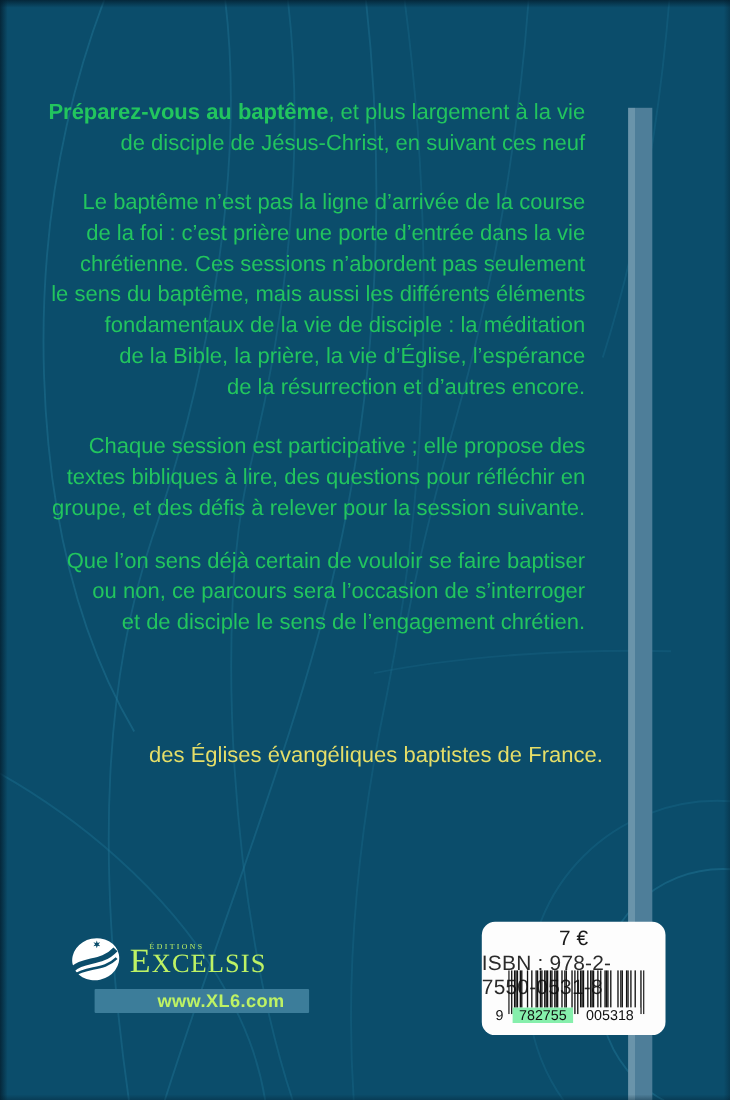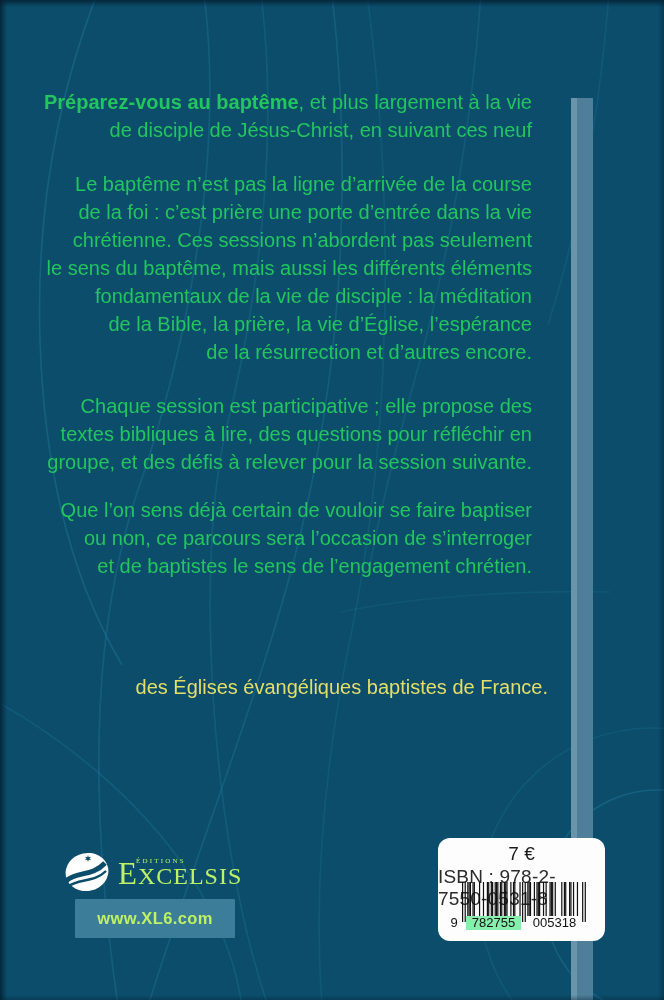--- a/index.html
+++ b/index.html
@@ -20,22 +20,22 @@
   .author{position:absolute;left:40px;top:673px;width:508px;z-index:3;
           text-align:right;color:#e5de68;font-size:20px;line-height:28px;}
   
   .publisher{position:absolute;left:64px;top:848px;width:172px;height:78px;z-index:3;color:#bef264;}
   .logo-oval{position:absolute;left:0;top:2px;}
   .editions{position:absolute;left:72px;top:9px;font-size:7px;letter-spacing:2.2px;
             font-family:"Liberation Serif",serif;}
   .excelsis{position:absolute;left:54px;top:11px;display:inline-block;
             font-family:"Liberation Serif",serif;font-size:24px;letter-spacing:1px;line-height:30px;}
   .excelsis::first-letter{font-size:31px;}
-  .website-bar{position:absolute;left:11px;top:51px;width:160px;height:39px;background:#3c7d9a;
-               display:flex;align-items:center;justify-content:center;border-radius:1px;}
+  .website-bar{position:absolute;left:22px;top:51px;width:160px;height:22px;background:#3c7d9a;
+               display:flex;align-items:center;justify-content:center;border-radius:1px;padding-left:35px;}
   .website-bar span{font-size:16.5px;font-weight:700;letter-spacing:.4px;}
   
   .pricebox{position:absolute;left:438px;top:838px;width:167px;height:103px;background:#fdfdfd;
             border-radius:12px;z-index:4;}
   .price{position:absolute;top:5px;left:0;width:100%;text-align:center;
          color:#1a1a1a;font-size:19px;}
   .isbn{position:absolute;top:28px;left:0;width:100%;text-align:left;
         color:#2b2b2b;font-size:19px;letter-spacing:.2px;}
   #barcode{position:absolute;left:24px;top:44px;}
   #barcode rect{fill:#111;}
@@ -87,21 +87,21 @@
       <span class="line">de la résurrection et d’autres encore.</span>
     </p>
     <p class="p3">
       <span class="line">Chaque session est participative ; elle propose des</span>
       <span class="line">textes bibliques à lire, des questions pour réfléchir en</span>
       <span class="line">groupe, et des défis à relever pour la session suivante.</span>
     </p>
     <p class="p4">
       <span class="line">Que l’on sens déjà certain de vouloir se faire baptiser</span>
       <span class="line">ou non, ce parcours sera l’occasion de s’interroger</span>
-      <span class="line">et de baptistes le sens de l’engagement chrétien.</span>
+      <span class="line">et de disciple le sens de l’engagement chrétien.</span>
     </p>
   </div>
 
   <div class="author">
     <span class="line">des Églises évangéliques baptistes de France.</span>
   </div>
 
   <div class="publisher">
     <svg class="logo-oval" width="46" height="46" viewBox="0 0 46 46" aria-hidden="true">
       <ellipse cx="23" cy="22" rx="21.5" ry="19" fill="#ffffff" transform="rotate(-12 23 22)"></ellipse>

